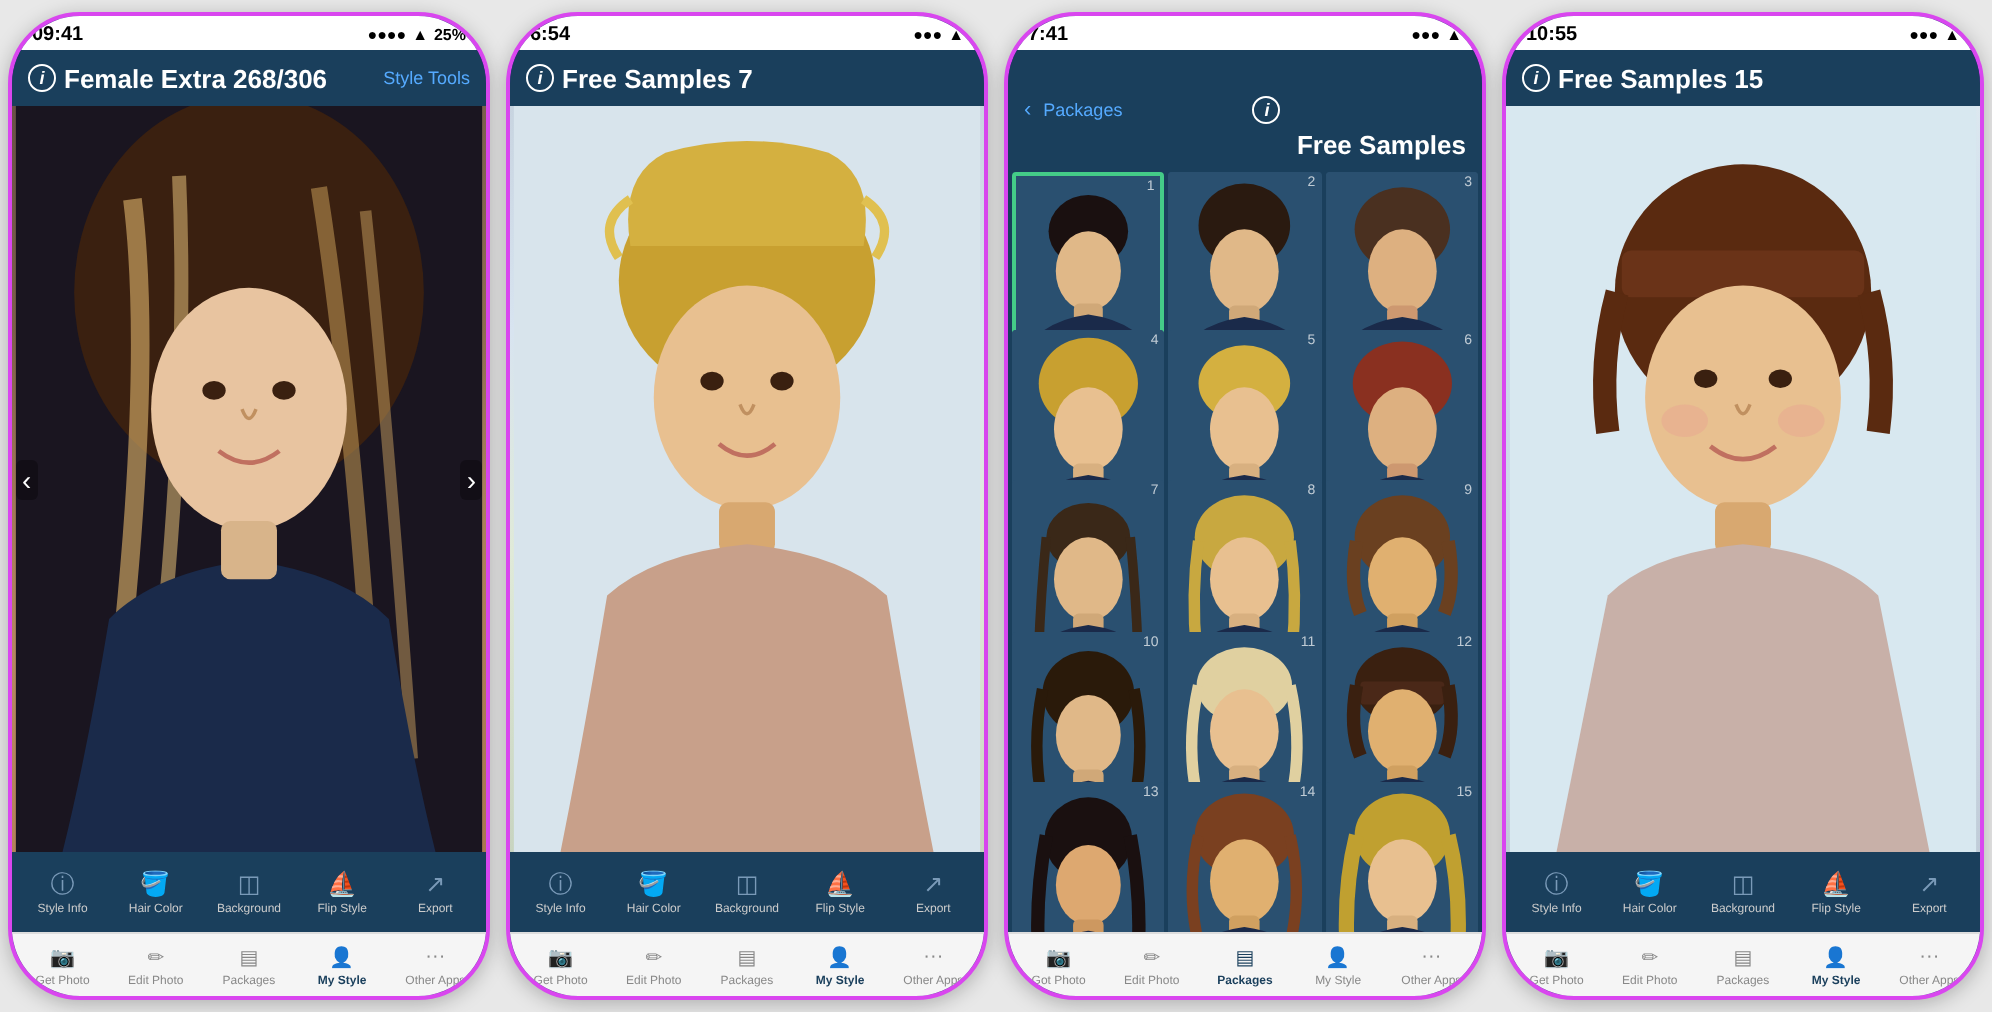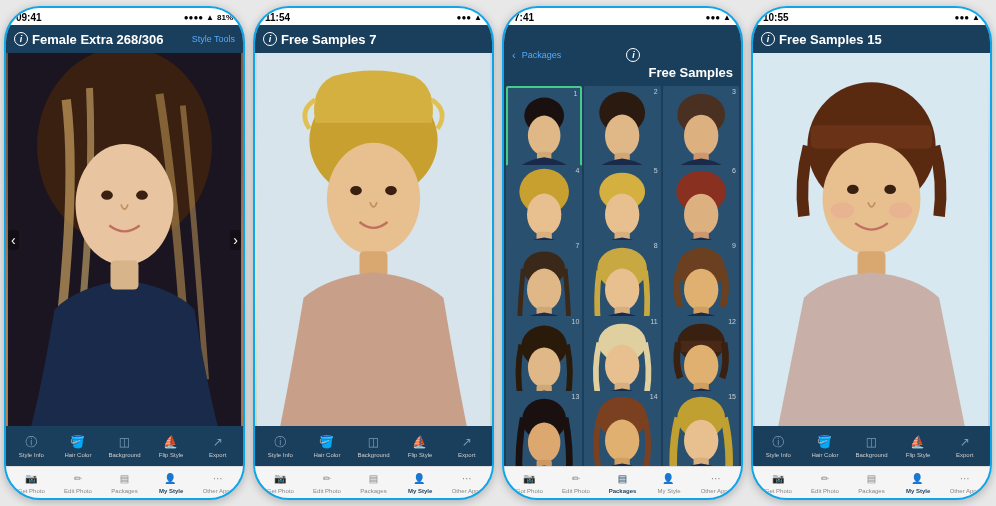--- a/index.html
+++ b/index.html
@@ -11,27 +11,27 @@
       flex-direction: row;
       overflow: hidden;
       font-family: -apple-system, 'Helvetica Neue', Arial, sans-serif;
     }
 
     
     .phone {
       flex: 1;
       display: flex;
       flex-direction: column;
-      background: #7dd3fc;
+      background: #4c1d95;
       border-radius: 36px;
       margin: 6px 4px;
       overflow: hidden;
       box-shadow: 0 2px 10px rgba(0,0,0,0.25);
       position: relative;
-      border: 2px solid #0ea5e9;
+      border: 2px solid #d946ef;
     }
 
     
     .status-bar {
       display: flex;
       justify-content: space-between;
       align-items: center;
       padding: 4px 10px 2px;
       background: #fff;
       font-size: 9px;
@@ -239,21 +239,21 @@
 </head>
 <body>
 
 <div class="phone">
 
   <div class="status-bar">
     <span class="time">09:41</span>
     <div class="status-icons">
       <span>●●●●</span>
       <span>▲</span>
-      <span>81%</span>
+      <span>25%</span>
     </div>
   </div>
 
   <div class="nav-bar">
     <div class="info-icon">i</div>
     <span class="nav-title">Female Extra 268/306</span>
     <span class="hide-tools">Style Tools</span>
   </div>
 
   <div class="main-content">
@@ -330,21 +330,21 @@
     </div>
     <div class="dock-item">
       <div class="di-icon">···</div>
       <div class="di-label">Other Apps</div>
     </div>
   </div>
 </div>
 
 <div class="phone">
   <div class="status-bar">
-    <span class="time">11:54</span>
+    <span class="time">6:54</span>
     <div class="status-icons">
       <span>●●●</span>
       <span>▲</span>
     </div>
   </div>
 
   <div class="nav-bar">
     <div class="info-icon">i</div>
     <span class="nav-title">Free Samples 7</span>
   </div>

